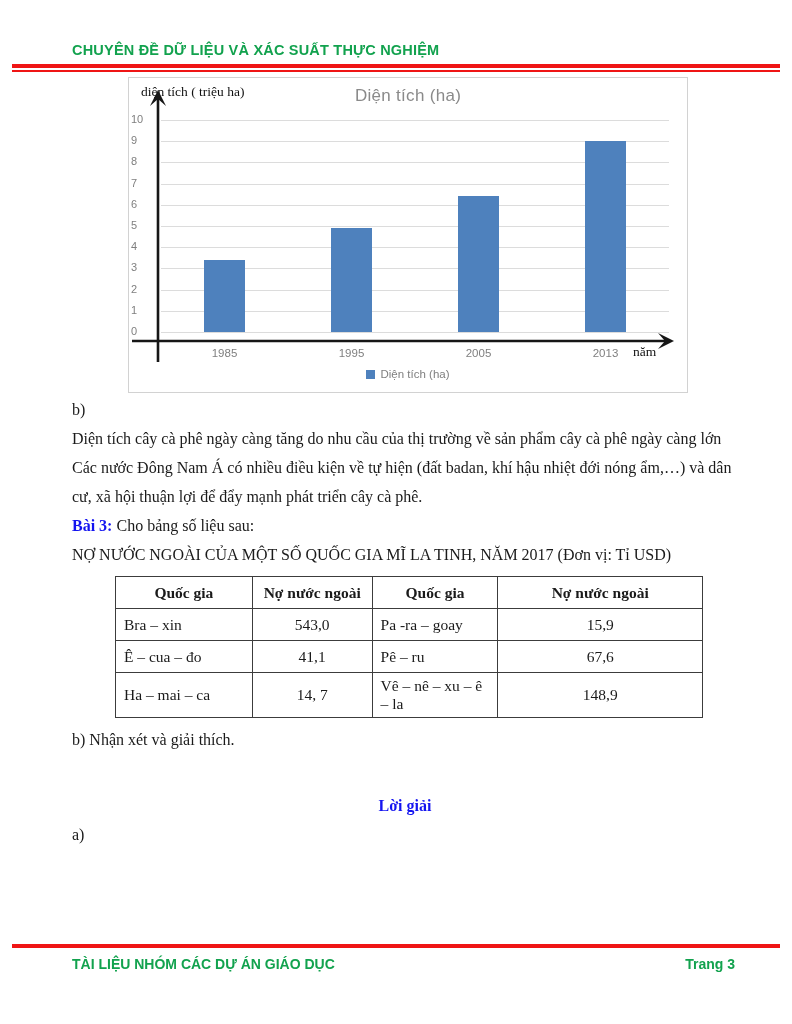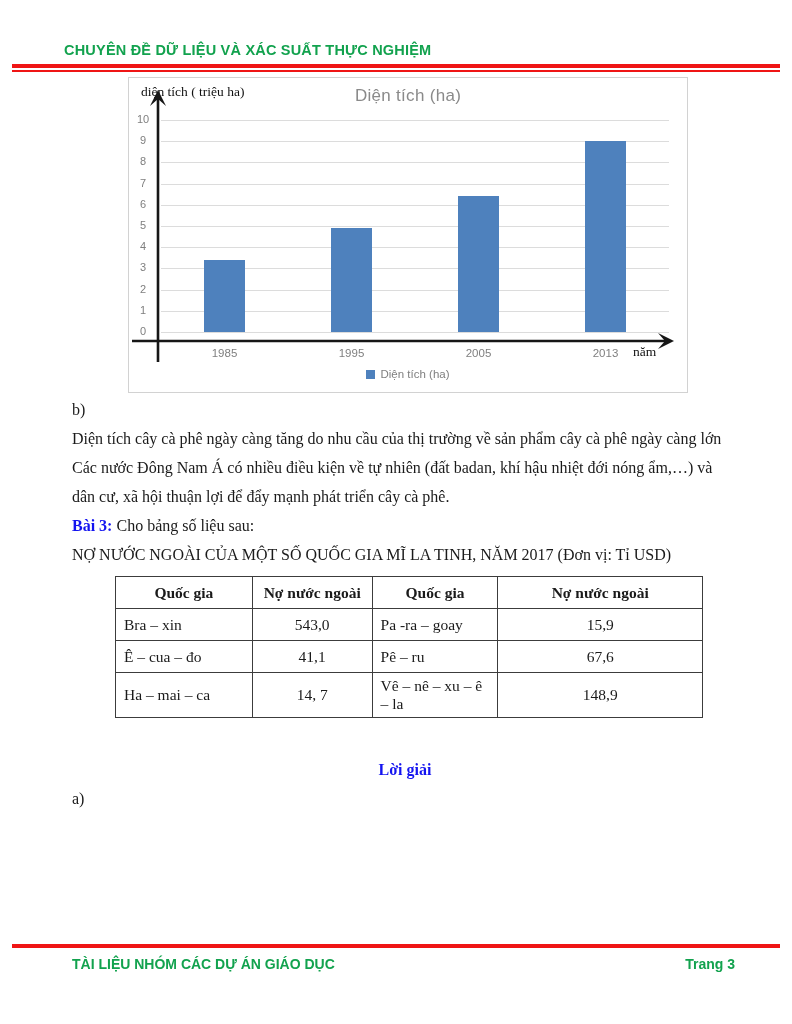--- a/index.html
+++ b/index.html
@@ -2,21 +2,21 @@
 <html><head>
 <meta charset="utf-8">
 <style>
   html,body{margin:0;padding:0;background:#e8e8e8;}
   .page{
     position:relative;width:792px;height:1024px;margin:0 auto;background:#ffffff;
     font-family:"Liberation Serif",serif;color:#1a1a1a;overflow:hidden;
   }
   
   .doc-header{
-    position:absolute;left:64px;top:42px;width:680px;
+    position:absolute;left:72px;top:42px;width:680px;
     font-family:"Liberation Sans",sans-serif;font-weight:bold;font-size:14.5px;
     color:#12a24e;letter-spacing:.2px;
   }
   .rule-top{position:absolute;left:12px;right:12px;top:64px;}
   .rule-top .thick{height:4px;background:#ef1515;}
   .rule-top .gap{height:2px;background:#ffffff;}
   .rule-top .thin{height:2px;background:#ef1515;}
   .rule-bottom{position:absolute;left:12px;right:12px;top:944px;height:4px;background:#ef1515;}
   .doc-footer-left{
     position:absolute;left:72px;top:956px;
@@ -38,21 +38,21 @@
   }
   .chart-ylabel{
     position:absolute;left:12px;top:6px;
     font-family:"Liberation Serif",serif;font-size:13.5px;color:#111;
   }
   .chart-xlabel{
     position:absolute;left:504px;top:266px;
     font-family:"Liberation Serif",serif;font-size:13.5px;color:#111;
   }
   .gridline{position:absolute;height:1px;background:#dcdcdc;}
-  .y-tick{position:absolute;width:24px;text-align:center;font-size:11px;color:#7f7f7f;}
+  .y-tick{position:absolute;width:24px;text-align:left;font-size:11px;color:#7f7f7f;}
   .bar{position:absolute;background:#4e81bd;}
   .x-tick{position:absolute;width:64px;text-align:center;font-size:11.5px;color:#7f7f7f;}
   .legend{
     position:absolute;left:0;right:0;top:288px;height:16px;
     display:flex;align-items:center;justify-content:center;gap:5px;
   }
   .legend-swatch{width:9px;height:9px;background:#4e81bd;display:inline-block;}
   .legend-label{font-size:11.5px;color:#7f7f7f;}
   .axis-svg{position:absolute;overflow:visible;}
   
@@ -139,21 +139,21 @@
     <div class="chart-xlabel">năm</div>
     <div class="legend">
       <span class="legend-swatch"></span>
       <span class="legend-label">Diện tích (ha)</span>
     </div>
   </div>
 
   <div class="content">
     <div class="line">b)</div>
     <div class="line">Diện tích cây cà phê ngày càng tăng do nhu cầu của thị trường về sản phẩm cây cà phê ngày càng lớn</div>
-    <div>Các nước Đông Nam Á có nhiều điều kiện về tự nhiên (đất badan, khí hậu nhiệt đới nóng ẩm,…) và dân cư, xã hội thuận lợi để đẩy mạnh phát triển cây cà phê.</div>
+    <div>Các nước Đông Nam Á có nhiều điều kiện về tự hiện (đất badan, khí hậu nhiệt đới nóng ẩm,…) và dân cư, xã hội thuận lợi để đẩy mạnh phát triển cây cà phê.</div>
 
     <div class="line">
       <span class="label-blue">Bài 3:</span><span> Cho bảng số liệu sau:</span>
     </div>
     <div class="line">NỢ NƯỚC NGOÀI CỦA MỘT SỐ QUỐC GIA MĨ LA TINH, NĂM 2017 (Đơn vị: Tỉ USD)</div>
 
     <table class="debt-table">
       <colgroup>
           <col class="c1">
           <col class="c2">
@@ -181,20 +181,21 @@
       </tr>
       <tr>
         <td>Ha – mai – ca</td>
         <td class="num">14, 7</td>
         <td>Vê – nê – xu – ê – la</td>
         <td class="num">148,9</td>
       </tr>
     </tbody>
       </table>
 
+    <div class="line">b) Nhận xét và giải thích.</div>
     <div class="line center-blue">Lời giải</div>
     <div class="line">a)</div>
   </div>
 
   <div class="rule-bottom"></div>
   <div class="doc-footer-left">TÀI LIỆU NHÓM CÁC DỰ ÁN GIÁO DỤC</div>
   <div class="doc-footer-right">Trang 3</div>
 
 </div>
 

